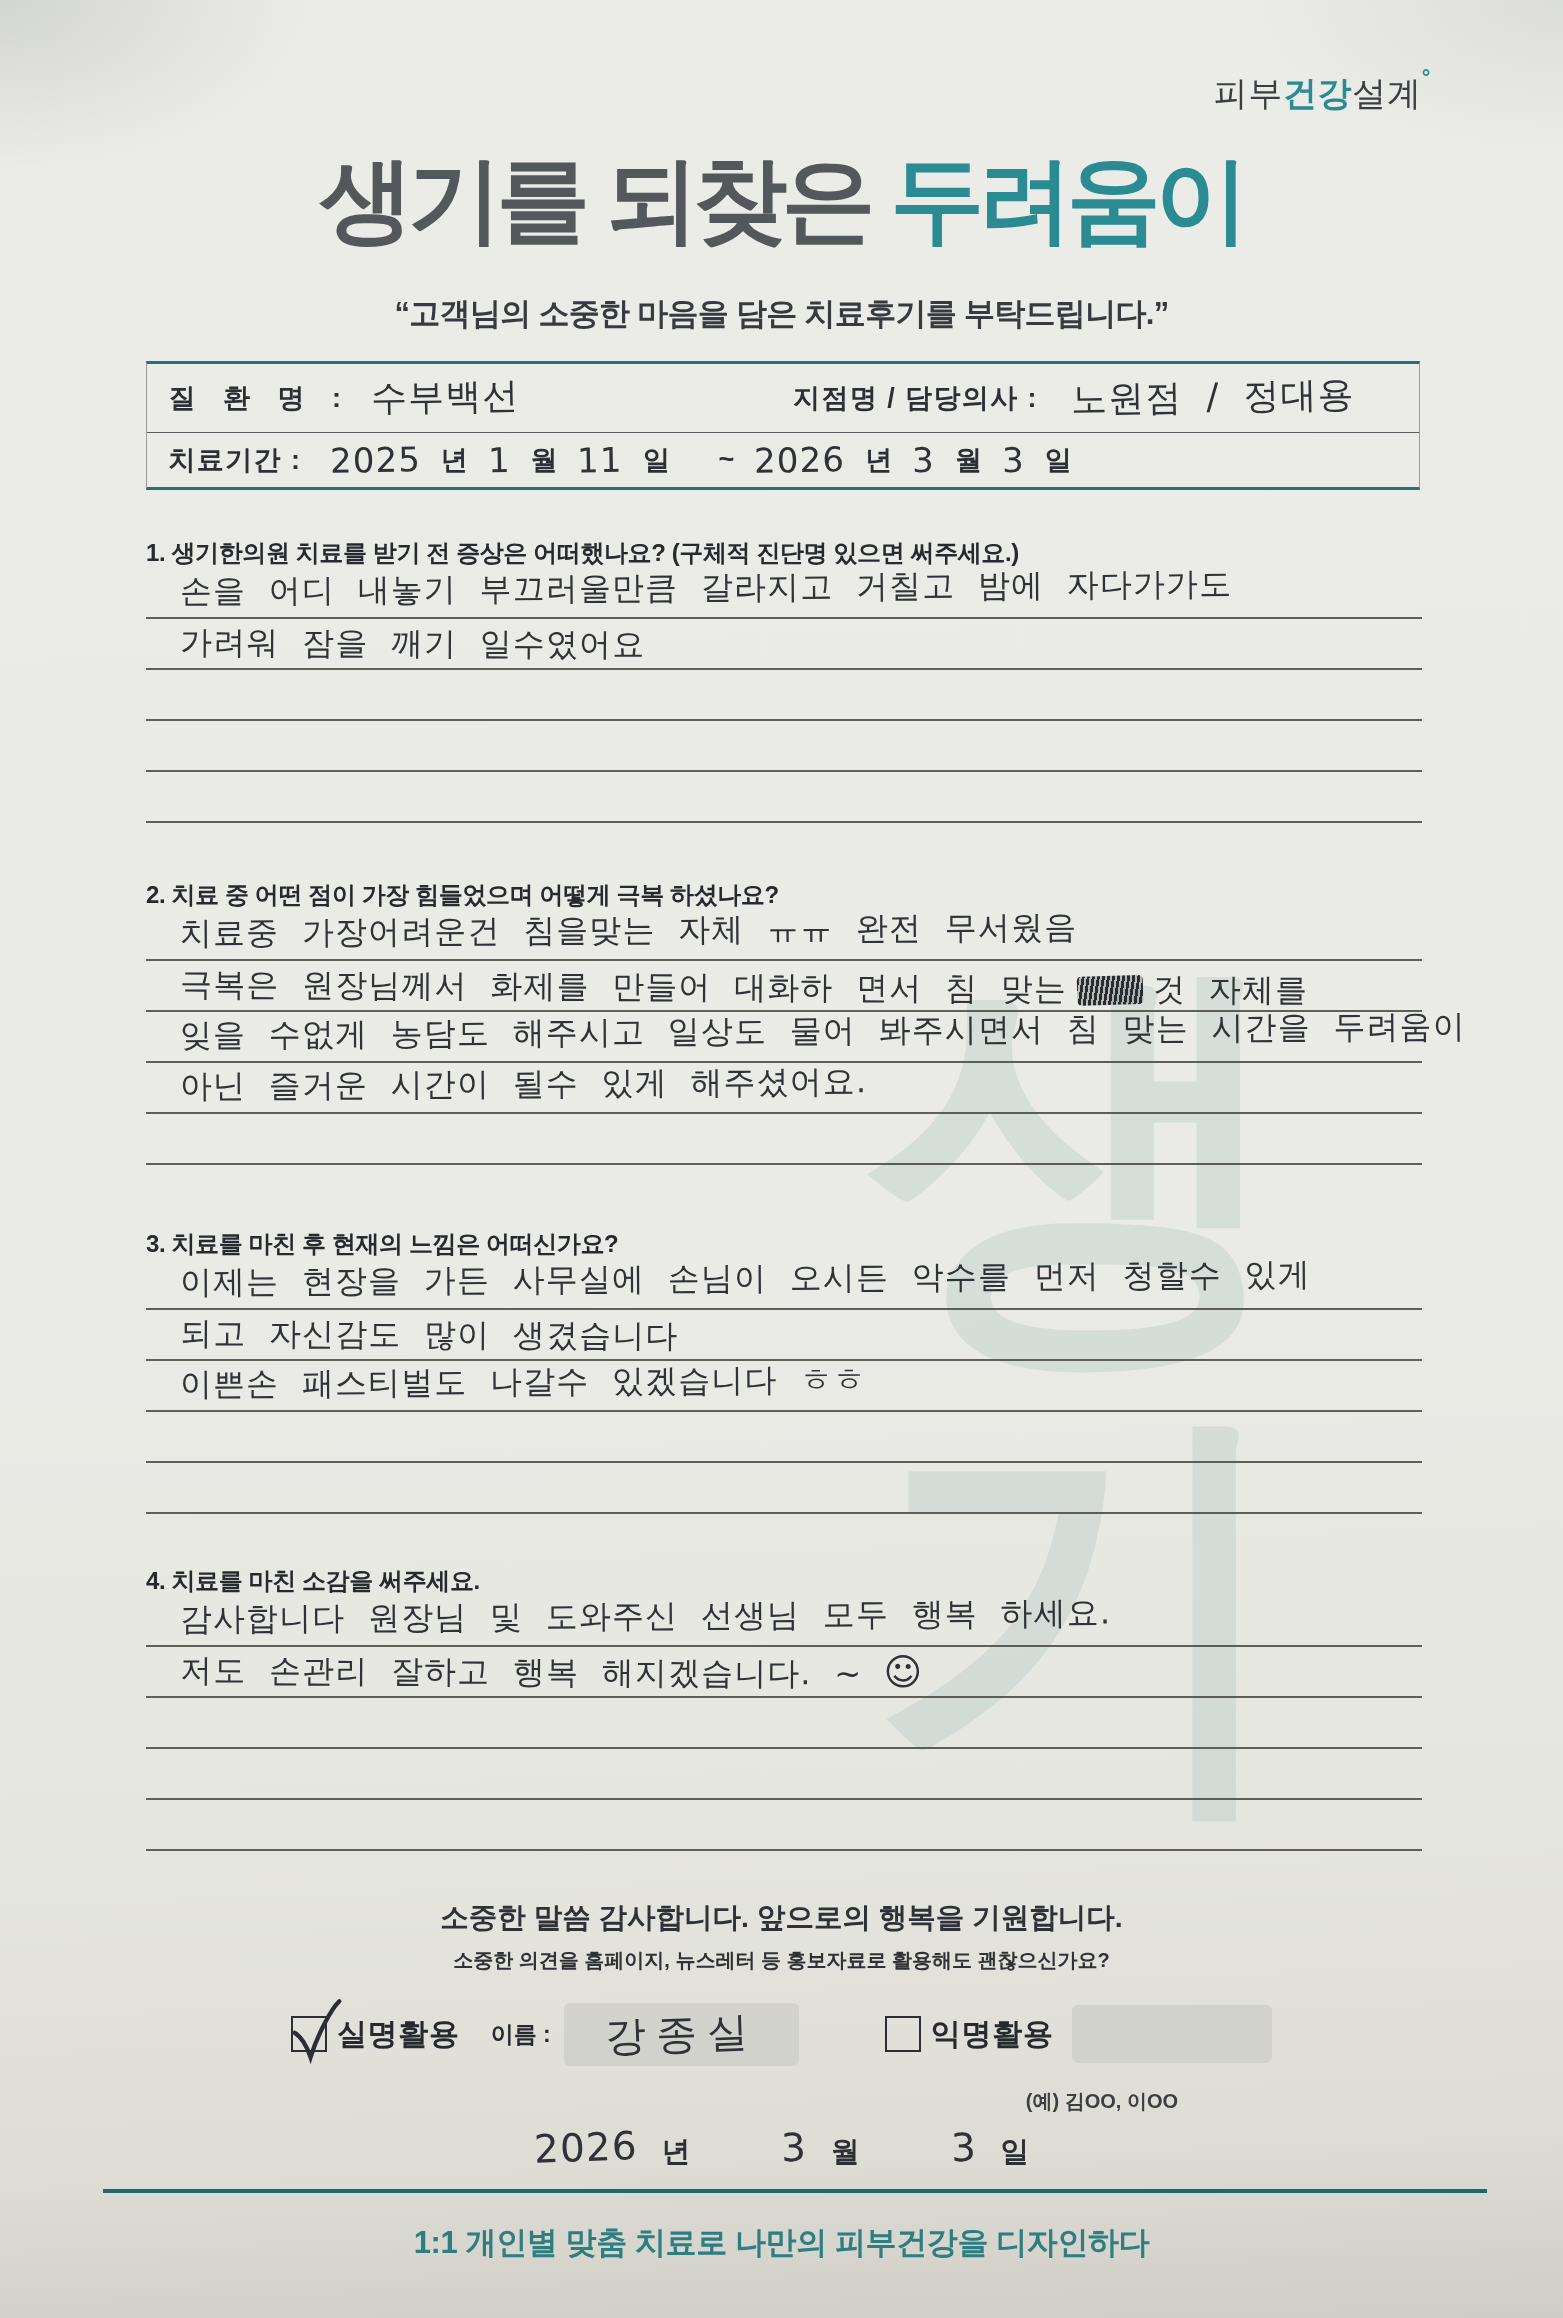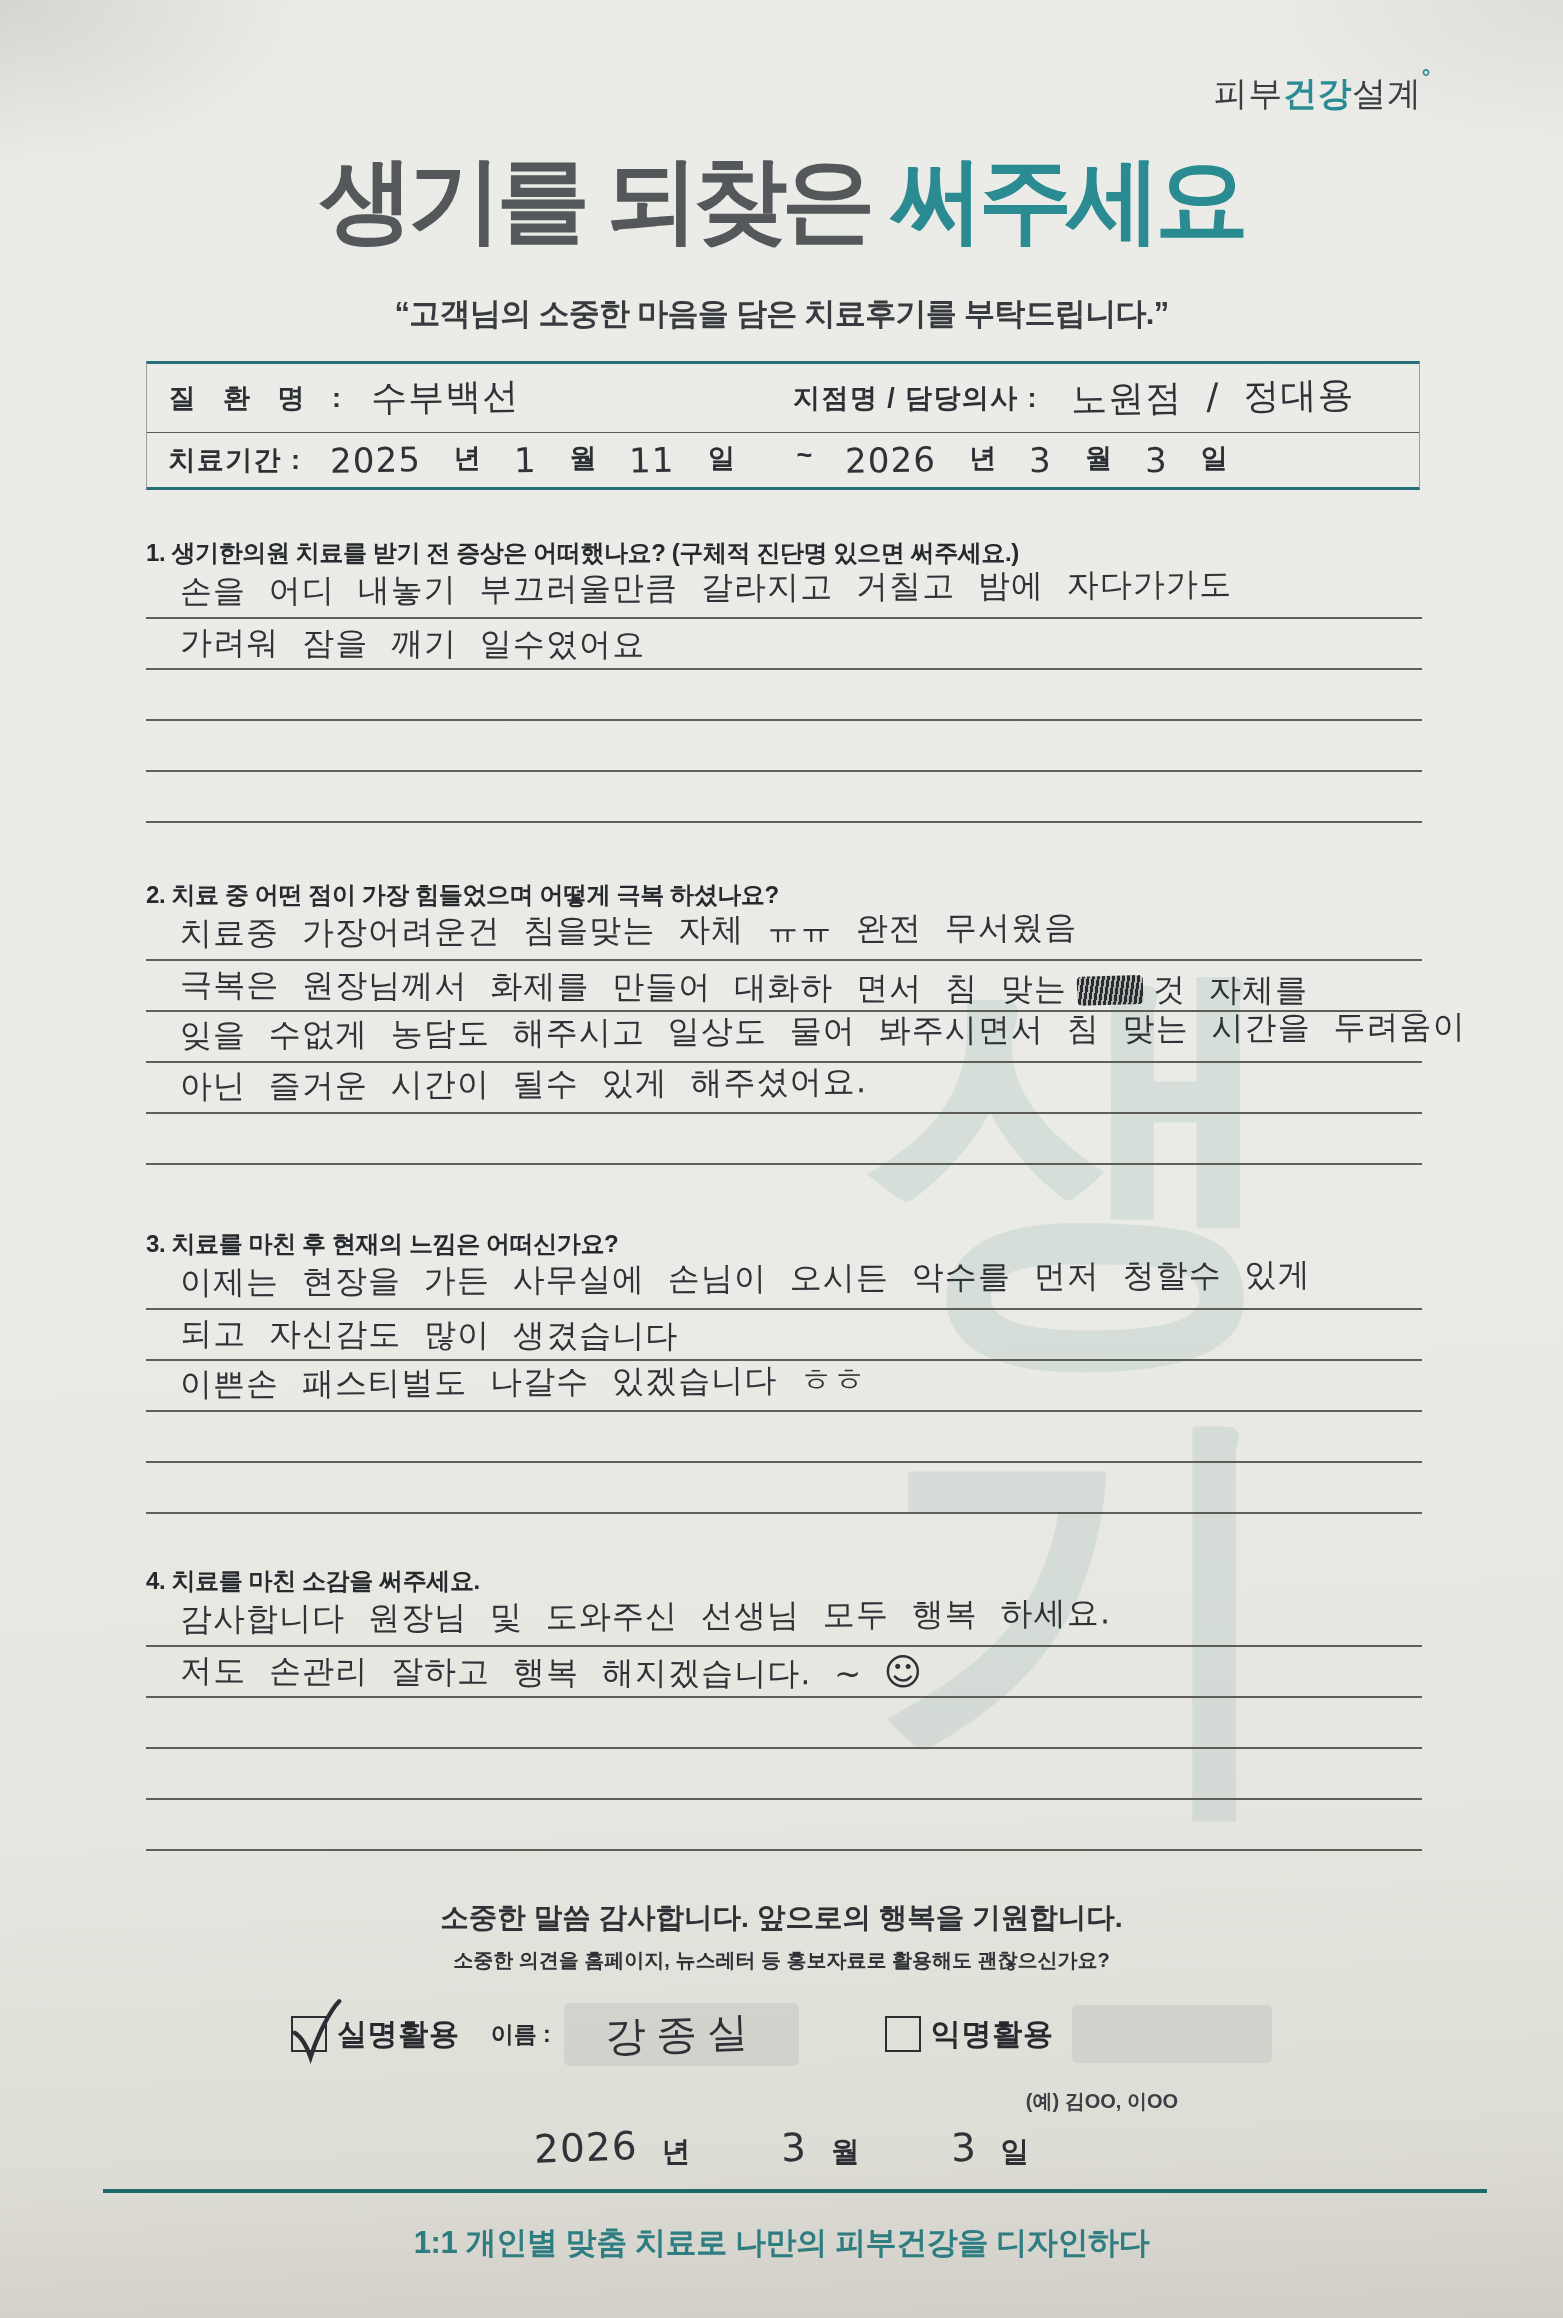--- a/index.html
+++ b/index.html
@@ -45,21 +45,21 @@
   .spread{letter-spacing:10px;}
   .hw{
     font-family:"DejaVu Sans","Liberation Sans",sans-serif;
     color:#2f3236;font-weight:400;
     letter-spacing:1.1px;word-spacing:11.4px;white-space:nowrap;
   }
   .info-row .hw{font-size:36px;transform:rotate(-1deg);}
   .disease-value{margin-left:20px;}
   .branch-group{margin-left:auto;display:flex;align-items:center;}
   .branch-value{margin-left:33px;margin-right:43px;}
-  .period-group{display:flex;align-items:flex-start;gap:33px;margin-left:28.5px;}
+  .period-group{display:flex;align-items:center;gap:20px;margin-left:28.5px;}
   .unit{font-size:27px;font-weight:700;color:#2c2f33;}
   .period-group .hw{font-size:34px;}
   .tilde{margin-left:28.5px;}
 
   
   .question{margin:0 141px 0 146px;position:relative;z-index:2;}
   .q-title{font-size:24px;font-weight:700;color:#26292d;letter-spacing:-0.4px;margin:0;line-height:1.3;}
   .q1 .q-title{margin-top:47px;}
   .q2 .q-title{margin-top:56px;}
   .q3 .q-title{margin-top:63px;}
@@ -108,21 +108,21 @@
 
 <div class="page">
 
   <div class="watermark">생기</div>
 
   <header>
     <div class="logo">
       <span>피부</span><span class="accent">건강</span><span>설계</span><span class="deg accent">°</span>
     </div>
     <h1 class="title">
-      <span>생기를 되찾은 </span><span class="accent">써주세요</span>
+      <span>생기를 되찾은 </span><span class="accent">두려움이</span>
     </h1>
     <p class="subtitle">“고객님의 소중한 마음을 담은 치료후기를 부탁드립니다.”</p>
   </header>
 
   <div class="info-table">
     <div class="info-row first">
       <span class="info-label spread">질 환 명 :</span>
       <span class="hw disease-value">수부백선</span>
       <span class="branch-group">
         <span class="info-label">지점명 / 담당의사 :</span>

